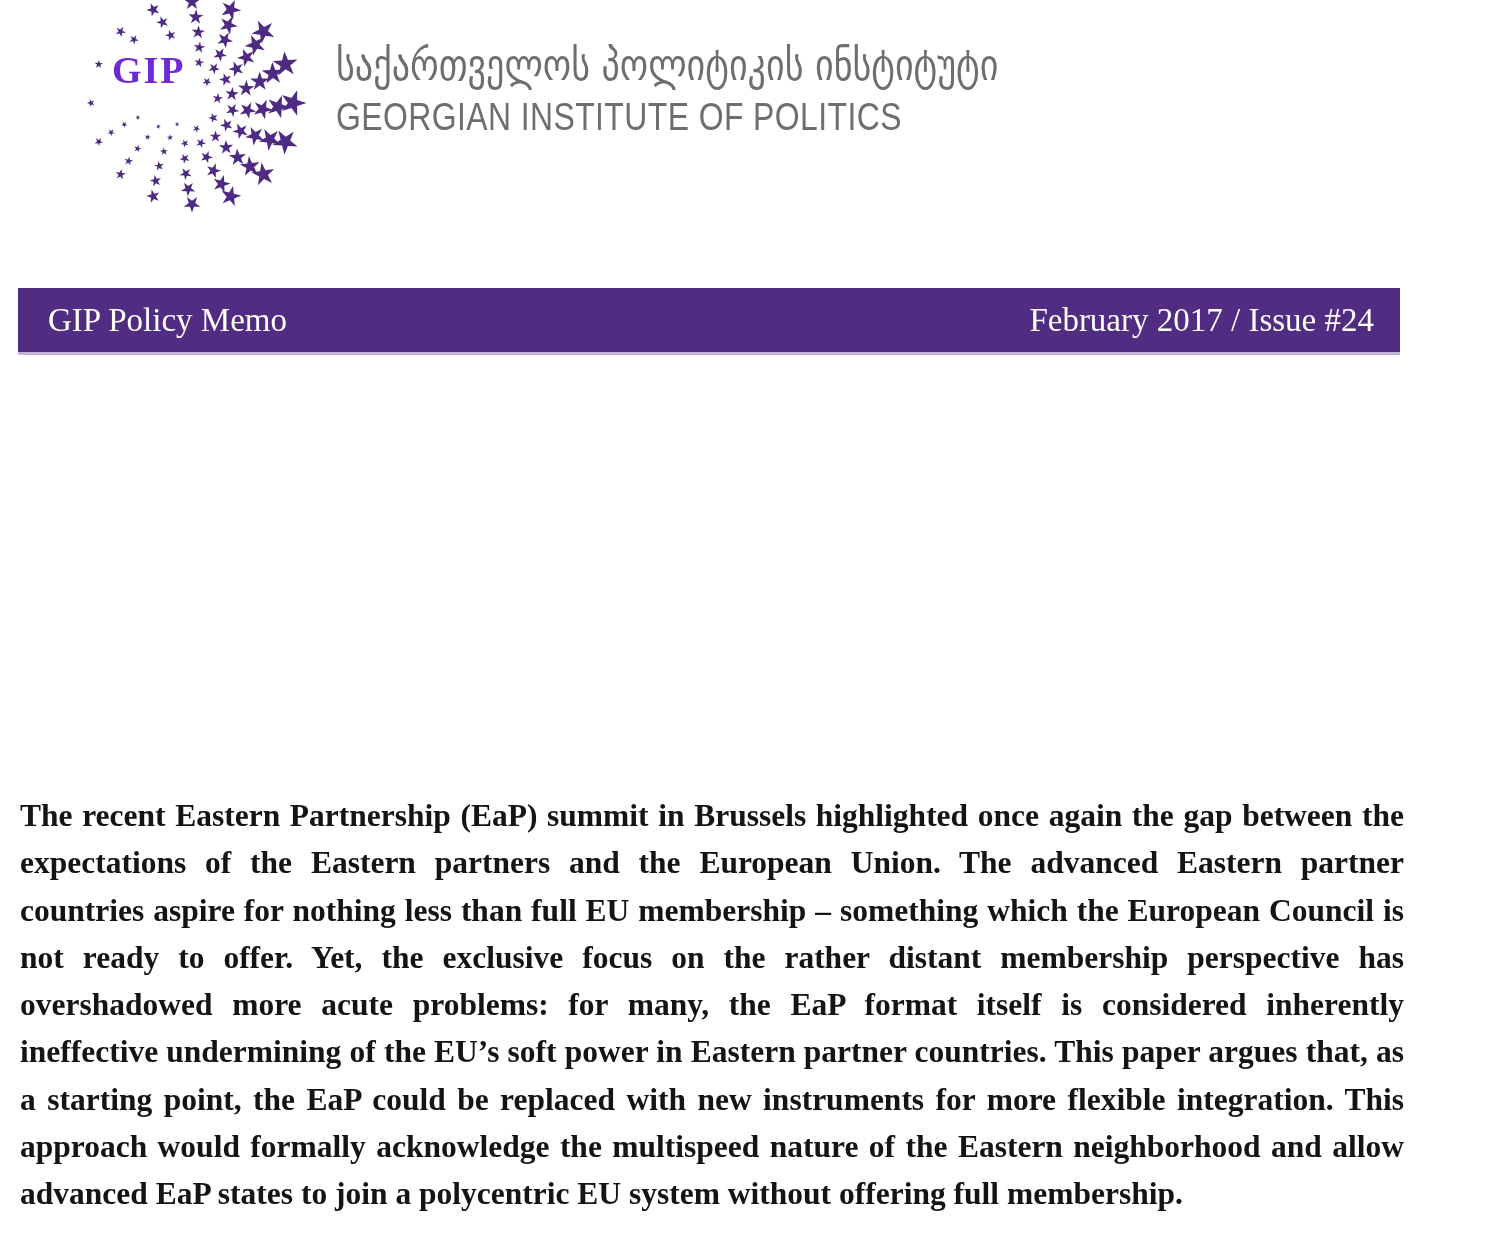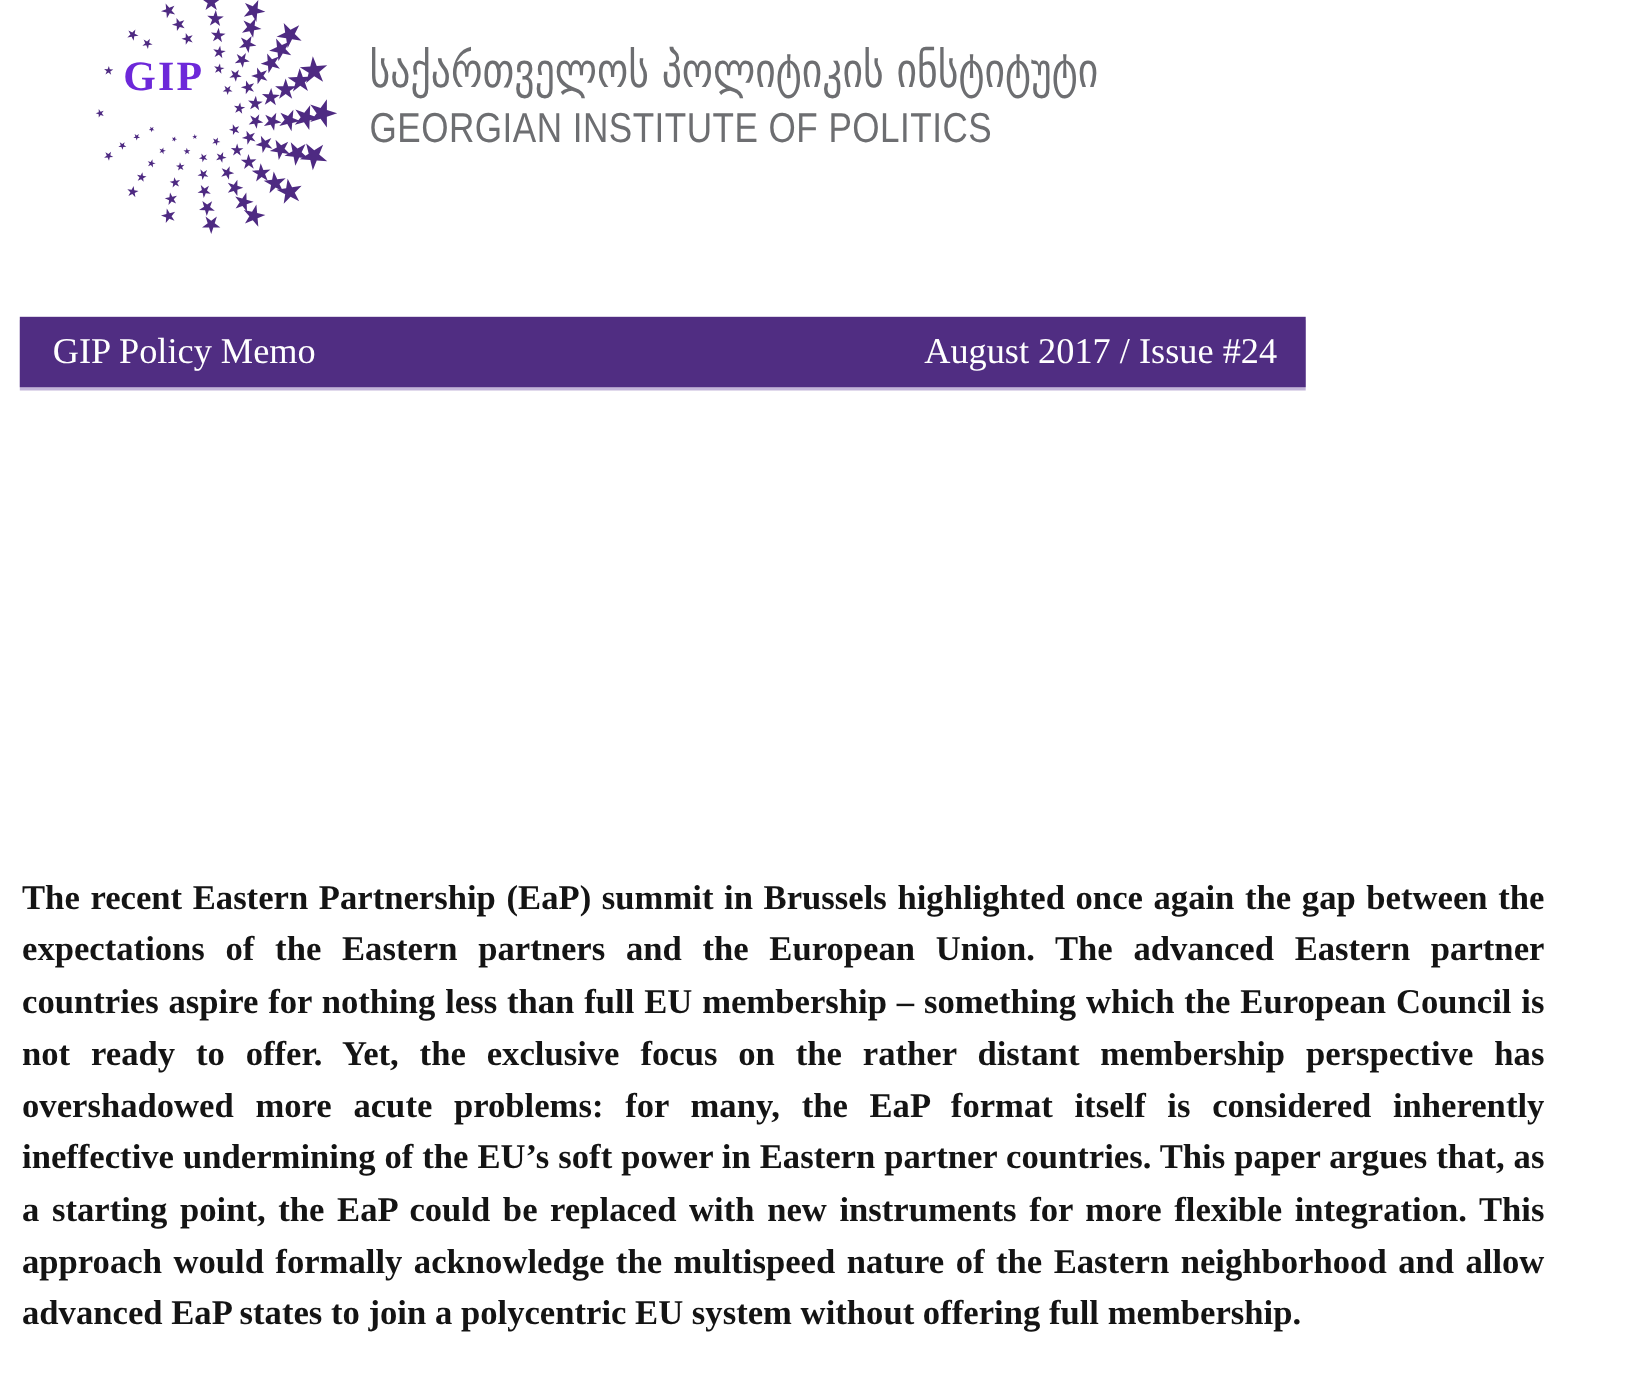--- a/index.html
+++ b/index.html
@@ -57,21 +57,21 @@
     transform-origin: left center;
     color: #6d6e71;
     margin-top: 2px;
   }
 
   
   .banner {
     position: absolute;
     left: 18px;
     top: 288px;
-    width: 1169px;
+    width: 1382px;
     height: 64px;
     background: #502d82;
     box-shadow: 0 3px 0 #c3b5d9;
     display: flex;
     justify-content: space-between;
     align-items: center;
     padding: 0 26px 0 30px;
     color: #ffffff;
     font-family: "Liberation Serif", serif;
     font-size: 33px;
@@ -208,21 +208,21 @@
     <span class="logo-text">GIP</span>
   </div>
 
   <div class="org-names">
     <div class="org-georgian">საქართველოს პოლიტიკის ინსტიტუტი</div>
     <div class="org-english">GEORGIAN INSTITUTE OF POLITICS</div>
   </div>
 
   <div class="banner">
     <span class="banner-left">GIP Policy Memo</span>
-    <span class="banner-right">August 2017 / Issue #24</span>
+    <span class="banner-right">February 2017 / Issue #24</span>
   </div>
 
   <h1 class="article-title">
   </h1>
 
 
   <p class="article-abstract">The recent Eastern Partnership (EaP) summit in Brussels highlighted once again the gap between the expectations of the Eastern partners and the European Union. The advanced Eastern partner countries aspire for nothing less than full EU membership – something which the European Council is not ready to offer. Yet, the exclusive focus on the rather distant membership perspective has overshadowed more acute problems: for many, the EaP format itself is considered inherently ineffective undermining of the EU’s soft power in Eastern partner countries. This paper argues that, as a starting point, the EaP could be replaced with new instruments for more flexible integration. This approach would formally acknowledge the multispeed nature of the Eastern neighborhood and allow advanced EaP states to join a polycentric EU system without offering full membership.</p>
 
 </div>
 

